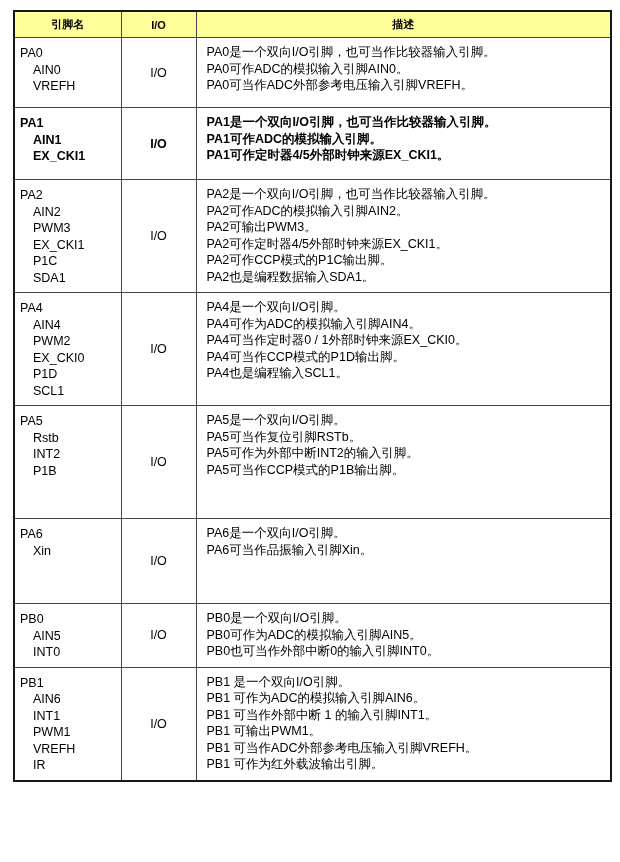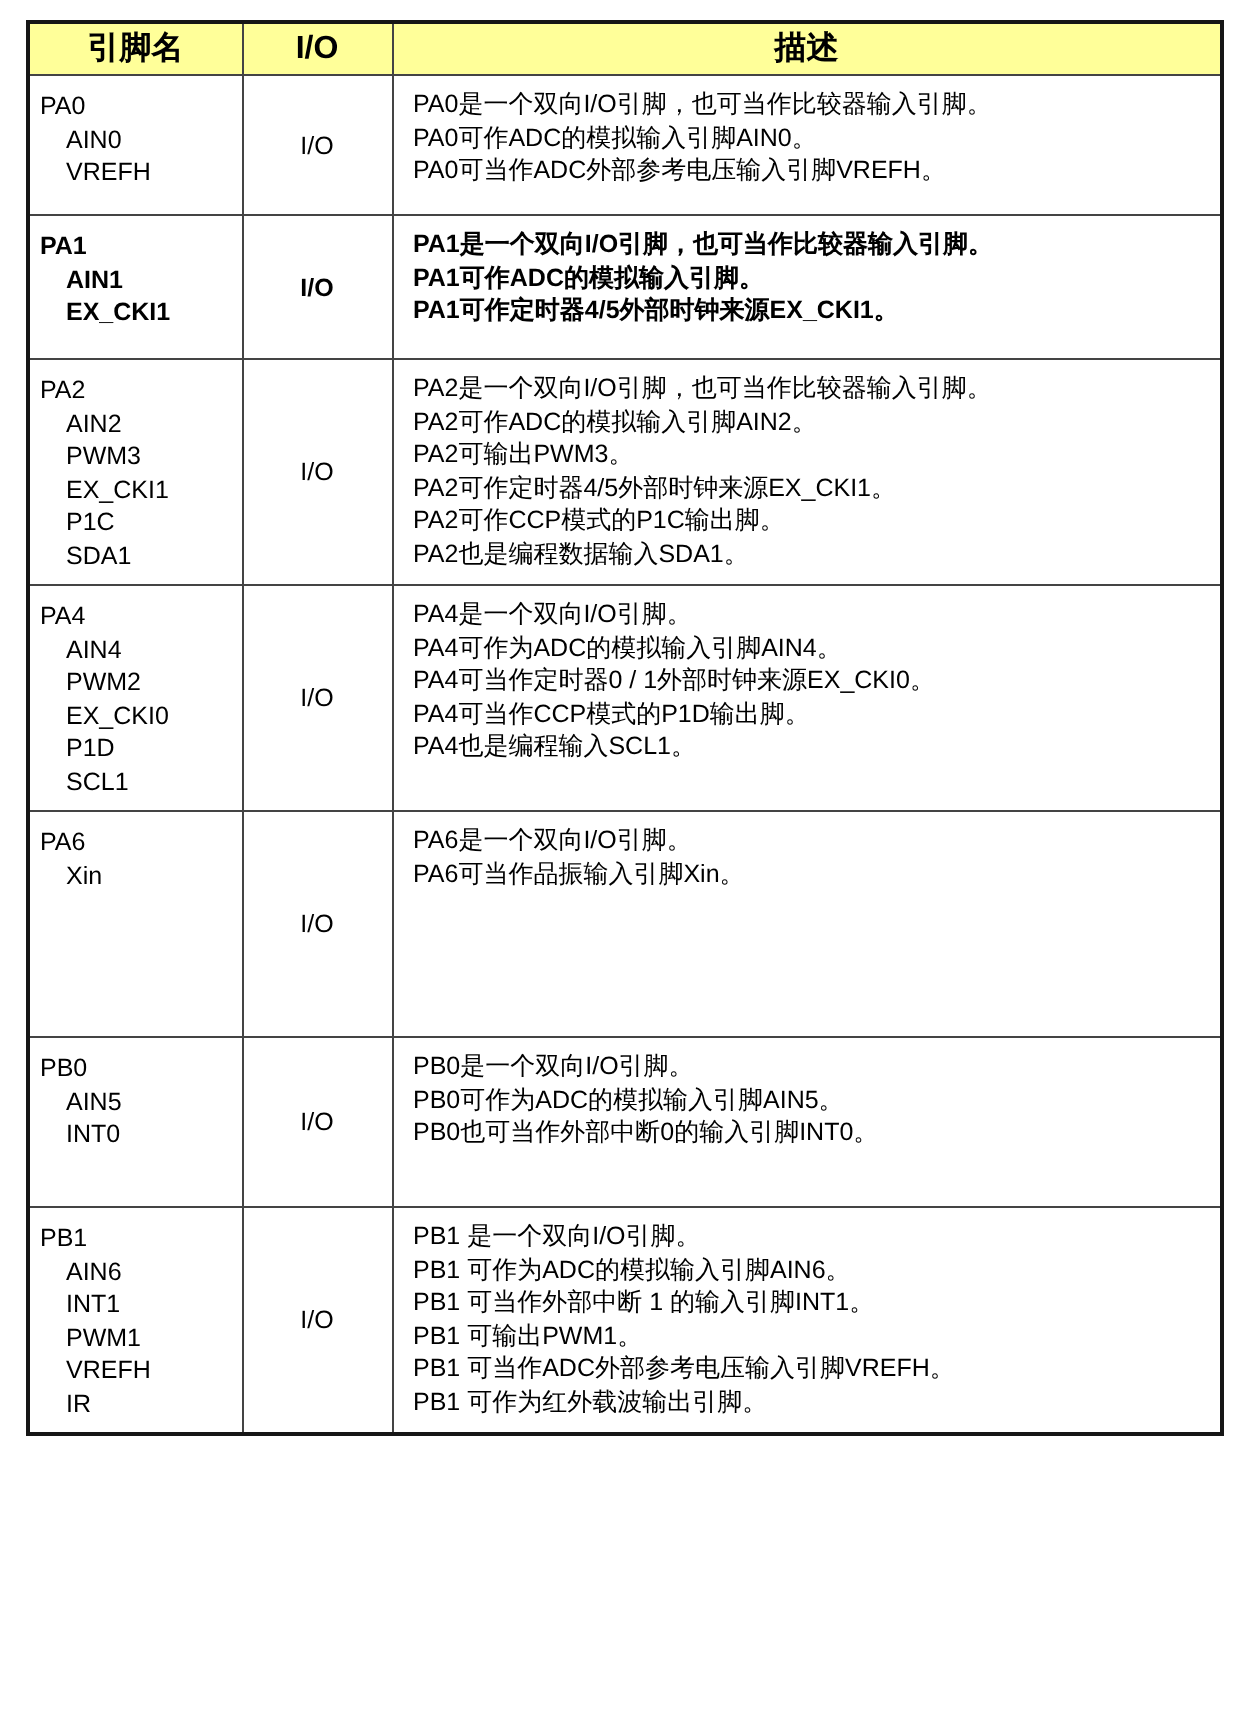--- a/index.html
+++ b/index.html
@@ -27,21 +27,21 @@
   table.pin-table th,
   table.pin-table td {
     border: 1.5px solid var(--border, #444444);
   }
   col.c-pin  { width: 107px; }
   col.c-io   { width: 75px;  }
   col.c-desc { width: 415px; }
 
   th {
     background: var(--header_bg, #FFFF99);
-    font-size: 16px;
+    font-size: 11px;
     font-weight: bold;
     text-align: center;
     height: 23px;
     padding: 1px 16px;
   }
   td.pins {
     vertical-align: top;
     padding: 7px 3px 6px 5px;
     font-size: 12.5px;
     line-height: 16.5px;
@@ -152,20 +152,35 @@
     <td class="io">I/O</td>
     <td class="desc">
             <div class="desc-line">PA4是一个双向I/O引脚。</div>
             <div class="desc-line">PA4可作为ADC的模拟输入引脚AIN4。</div>
             <div class="desc-line">PA4可当作定时器0 / 1外部时钟来源EX_CKI0。</div>
             <div class="desc-line">PA4可当作CCP模式的P1D输出脚。</div>
             <div class="desc-line">PA4也是编程输入SCL1。</div>
           </td>
   </tr>
 
+  <tr class="pin-row">
+    <td class="pins">
+            <div class="pin-line">PA5</div>
+            <div class="pin-line sub">Rstb</div>
+            <div class="pin-line sub">INT2</div>
+            <div class="pin-line sub">P1B</div>
+          </td>
+    <td class="io">I/O</td>
+    <td class="desc">
+            <div class="desc-line">PA5是一个双向I/O引脚。</div>
+            <div class="desc-line">PA5可当作复位引脚RSTb。</div>
+            <div class="desc-line">PA5可作为外部中断INT2的输入引脚。</div>
+            <div class="desc-line">PA5可当作CCP模式的P1B输出脚。</div>
+          </td>
+  </tr>
 
   <tr class="pin-row">
     <td class="pins">
             <div class="pin-line">PA6</div>
             <div class="pin-line sub">Xin</div>
           </td>
     <td class="io">I/O</td>
     <td class="desc">
             <div class="desc-line">PA6是一个双向I/O引脚。</div>
             <div class="desc-line">PA6可当作品振输入引脚Xin。</div>

